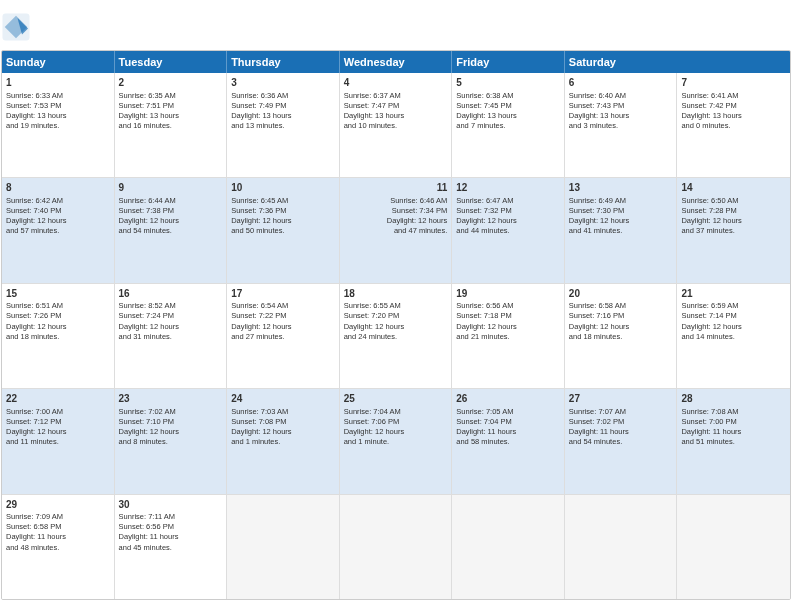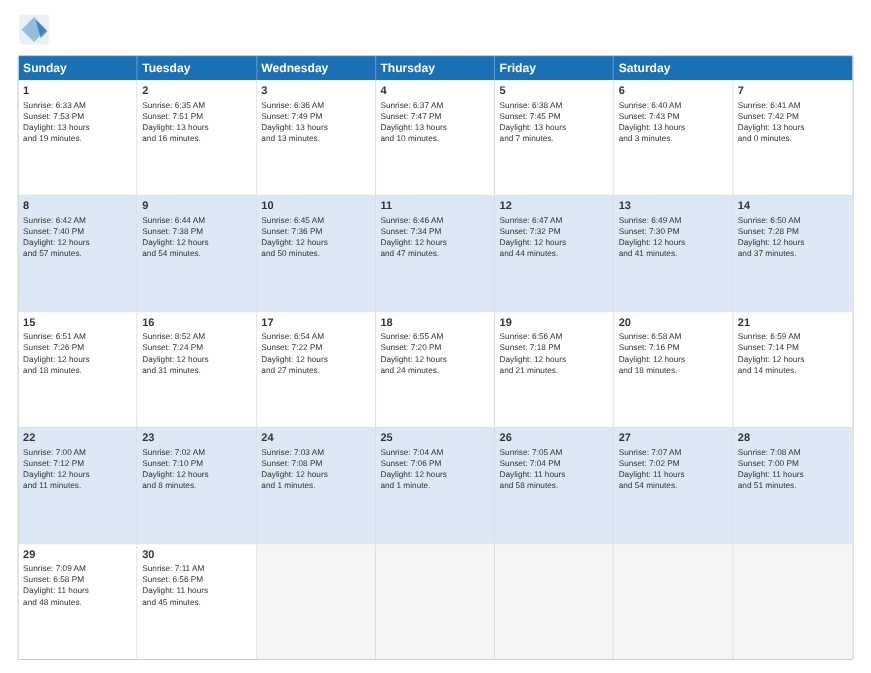--- a/index.html
+++ b/index.html
@@ -6,21 +6,21 @@
     body {
       width: 792px;
       height: 612px;
       background: #fff;
       font-family: Arial, sans-serif;
       overflow: hidden;
     }
     .page {
       width: 792px;
       height: 612px;
-      padding: 12px 16px;
+      padding: 12px 1px;
       display: flex;
       flex-direction: column;
     }
     .header {
       display: flex;
       justify-content: space-between;
       align-items: flex-start;
       margin-bottom: 8px;
     }
     .logo {
@@ -125,22 +125,22 @@
     </div>
     <div class="title-block">
       <div class="month-title"></div>
       <div class="location"></div>
     </div>
   </div>
   <div class="calendar">
     <div class="cal-header" id="cal-header-row">
         <div class="cal-header-cell">Sunday</div>
         <div class="cal-header-cell">Tuesday</div>
+        <div class="cal-header-cell">Thursday</div>
         <div class="cal-header-cell">Wednesday</div>
-        <div class="cal-header-cell">Thursday</div>
         <div class="cal-header-cell">Friday</div>
         <div class="cal-header-cell">Saturday</div>
       </div>
     <div class="cal-body" id="cal-body">
         <div class="cal-row">
           <div class="cal-cell">
             <span class="day-num">1</span>
             <div>Sunrise: 6:33 AM</div>
             <div>Sunset: 7:53 PM</div>
             <div>Daylight: 13 hours</div>
@@ -204,21 +204,21 @@
             <div>Daylight: 12 hours</div>
             <div>and 54 minutes.</div>
           </div>
           <div class="cal-cell" style="background: rgb(220, 232, 245);">
             <span class="day-num">10</span>
             <div>Sunrise: 6:45 AM</div>
             <div>Sunset: 7:36 PM</div>
             <div>Daylight: 12 hours</div>
             <div>and 50 minutes.</div>
           </div>
-          <div class="cal-cell" style="background: rgb(220, 232, 245);">
+          <div class="cal-cell" style="background: rgb(220, 232, 245); text-align: right;">
             <span class="day-num">11</span>
             <div>Sunrise: 6:46 AM</div>
             <div>Sunset: 7:34 PM</div>
             <div>Daylight: 12 hours</div>
             <div>and 47 minutes.</div>
           </div>
           <div class="cal-cell" style="background: rgb(220, 232, 245);">
             <span class="day-num">12</span>
             <div>Sunrise: 6:47 AM</div>
             <div>Sunset: 7:32 PM</div>

